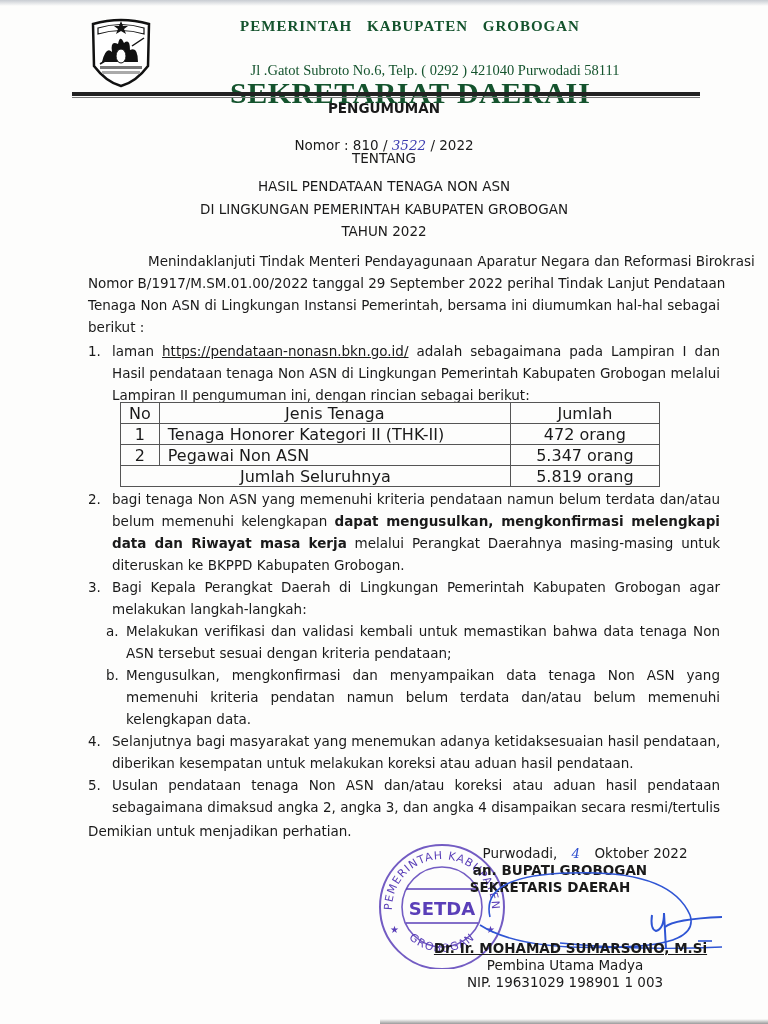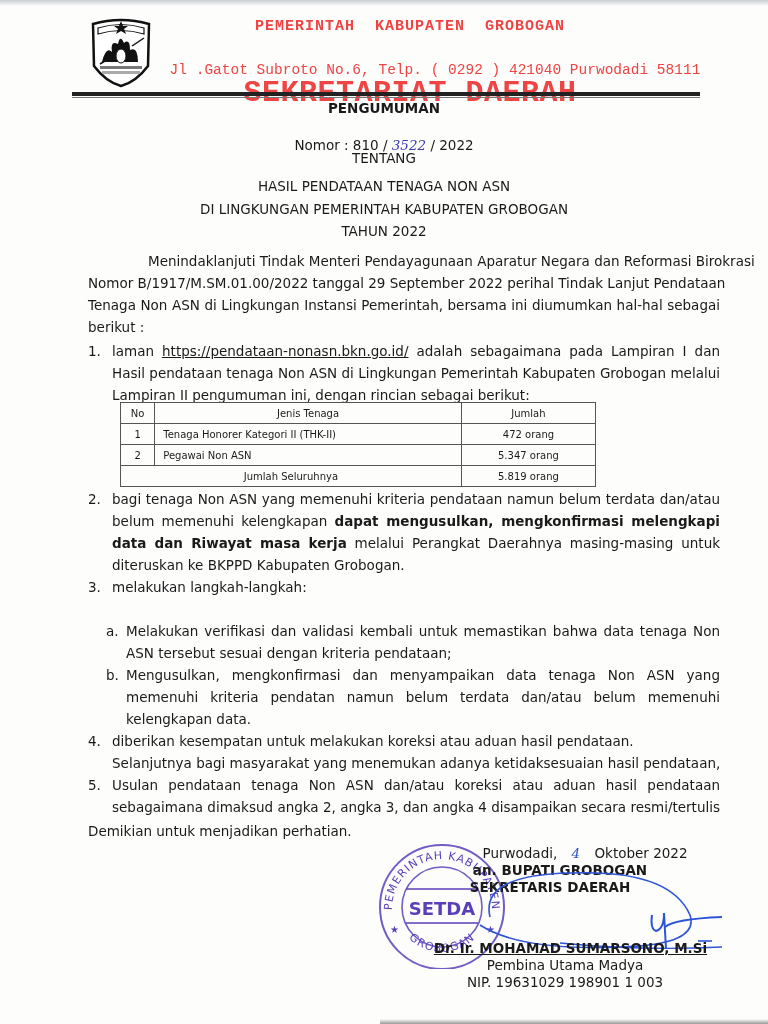--- a/index.html
+++ b/index.html
@@ -10,21 +10,21 @@
   }
   .page { position: absolute; inset: 0; background: #fdfdfc; }
   .topshade { position: absolute; left: 0; top: 0; width: 768px; height: 6px;
     background: linear-gradient(#c8ccd2, #fdfdfc); }
   .bottomshade { position: absolute; left: 380px; bottom: 0; width: 388px; height: 5px;
     background: linear-gradient(#fdfdfc, #9a9a9a); }
 
   
   .logo { position: absolute; left: 88px; top: 16px; width: 66px; height: 72px; }
   .lh-1, .lh-2, .lh-3 { position: absolute; left: 170px; width: 560px; text-align: center;
-    font-family: Liberation Mono, monospace; color: #ef4444; white-space: nowrap; }
+    font-family: Liberation Serif, serif; color: #14532d; white-space: nowrap; }
   .lh-1 { top: 18px; font-size: 15px; font-weight: bold; letter-spacing: 1px; word-spacing: 10px; left: 150px; width: 520px; }
   .lh-2 { top: 32px; font-size: 30px; font-weight: bold; letter-spacing: 0.5px; left: 150px; width: 520px; margin-top: 44px; }
   .lh-3 { top: 62px; font-size: 14.5px; left: 150px; width: 570px; }
   .rule { position: absolute; left: 72px; top: 92px; width: 628px; height: 4px; background: #222; }
   .rule2 { position: absolute; left: 72px; top: 97px; width: 628px; height: 1px; background: #777; }
 
   .center { position: absolute; left: 0; width: 768px; text-align: center; font-size: 13.5px; white-space: nowrap; }
   .c-title { top: 100px; font-weight: bold; font-size: 13.5px; }
   .c-nomor { top: 137px; }
   .c-hand { font-family: "DejaVu Serif", serif; font-style: italic; color: #3b3bb0; }
@@ -37,21 +37,21 @@
   .intro { top: 250px; text-indent: 60px; left: 88px; width: 632px; }
   .item { position: absolute; left: 0; width: 632px; }
   .num { position: absolute; left: 0; top: 0; width: 18px; }
   .itext { position: absolute; left: 24px; width: 608px; text-align: justify; }
   .line { display: block; text-align: justify; text-align-last: justify; white-space: nowrap; }
   .line.last { text-align-last: left; }
   .link { text-decoration: underline; color: #1a1a1a; }
   b, .bold { font-weight: bold; }
 
   
-  table.data { position: absolute; left: 120px; top: 402px; border-collapse: collapse; font-size: 10px; width: 476px; }
+  table.data { position: absolute; left: 120px; top: 402px; border-collapse: collapse; font-size: 16px; width: 540px; }
   table.data td, table.data th { border: 1.5px solid #555; height: 20px; padding: 0 8px; font-weight: normal; }
   table.data th { text-align: center; }
   .col-no { width: 18px; text-align: center; }
   .col-jenis { width: 340px; }
   .col-jml { width: 134px; text-align: center; }
   .tot { font-weight: bold; text-align: center; }
 
   .sub { position: absolute; left: 18px; width: 614px; }
   .subl { position: absolute; left: 0; width: 18px; }
   .subt { position: absolute; left: 38px; width: 576px; }
@@ -128,20 +128,21 @@
         <span class="line">bagi tenaga Non ASN yang memenuhi kriteria pendataan namun belum terdata dan/atau</span>
         <span class="line"><span>belum memenuhi kelengkapan </span><b>dapat mengusulkan, mengkonfirmasi melengkapi</b></span>
         <span class="line"><b>data dan Riwayat masa kerja</b><span> melalui Perangkat Daerahnya masing-masing untuk</span></span>
         <span class="line last">diteruskan ke BKPPD Kabupaten Grobogan.</span>
       </div>
     </div>
 
     <div class="item" style="top:236px;">
       <span class="num">3.</span>
       <div class="itext">
+        <span class="line">Bagi Kepala Perangkat Daerah di Lingkungan Pemerintah Kabupaten Grobogan agar</span>
         <span class="line last">melakukan langkah-langkah:</span>
       </div>
     </div>
     <div class="sub" style="top:280px;">
       <span class="subl">a.</span>
       <div class="subt" style="left:20px;width:594px;">
         <span class="line">Melakukan verifikasi dan validasi kembali untuk memastikan bahwa data tenaga Non</span>
         <span class="line last">ASN tersebut sesuai dengan kriteria pendataan;</span>
       </div>
     </div>
@@ -150,22 +151,22 @@
       <div class="subt" style="left:20px;width:594px;">
         <span class="line">Mengusulkan, mengkonfirmasi dan  menyampaikan data tenaga Non ASN yang</span>
         <span class="line">memenuhi kriteria pendatan namun belum terdata dan/atau belum memenuhi</span>
         <span class="line last">kelengkapan data.</span>
       </div>
     </div>
 
     <div class="item" style="top:390px;">
       <span class="num">4.</span>
       <div class="itext">
+        <span class="line">Selanjutnya bagi masyarakat yang menemukan adanya ketidaksesuaian hasil pendataan,</span>
         <span class="line last">diberikan kesempatan untuk melakukan koreksi atau aduan hasil pendataan.</span>
-        <span class="line">Selanjutnya bagi masyarakat yang menemukan adanya ketidaksesuaian hasil pendataan,</span>
       </div>
     </div>
 
     <div class="item" style="top:434px;">
       <span class="num">5.</span>
       <div class="itext">
         <span class="line">Usulan pendataan tenaga Non ASN dan/atau koreksi atau aduan hasil pendataan</span>
         <span class="line">sebagaimana dimaksud angka 2, angka 3, dan angka 4 disampaikan secara resmi/tertulis</span>
       </div>
     </div>

